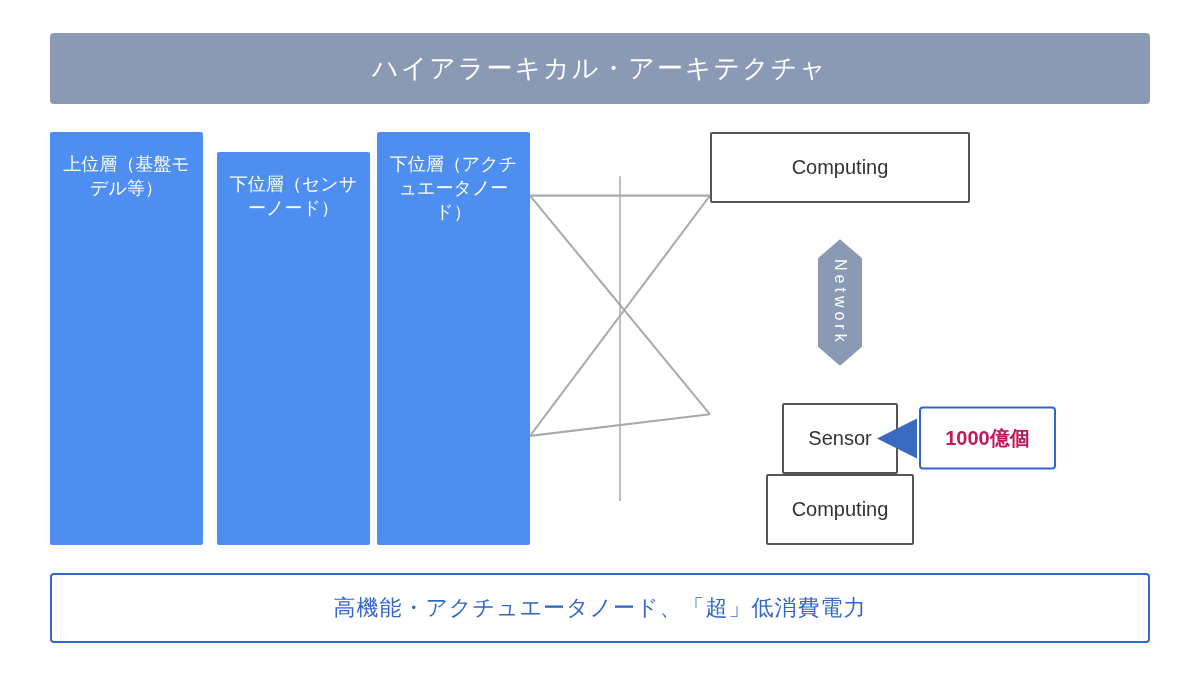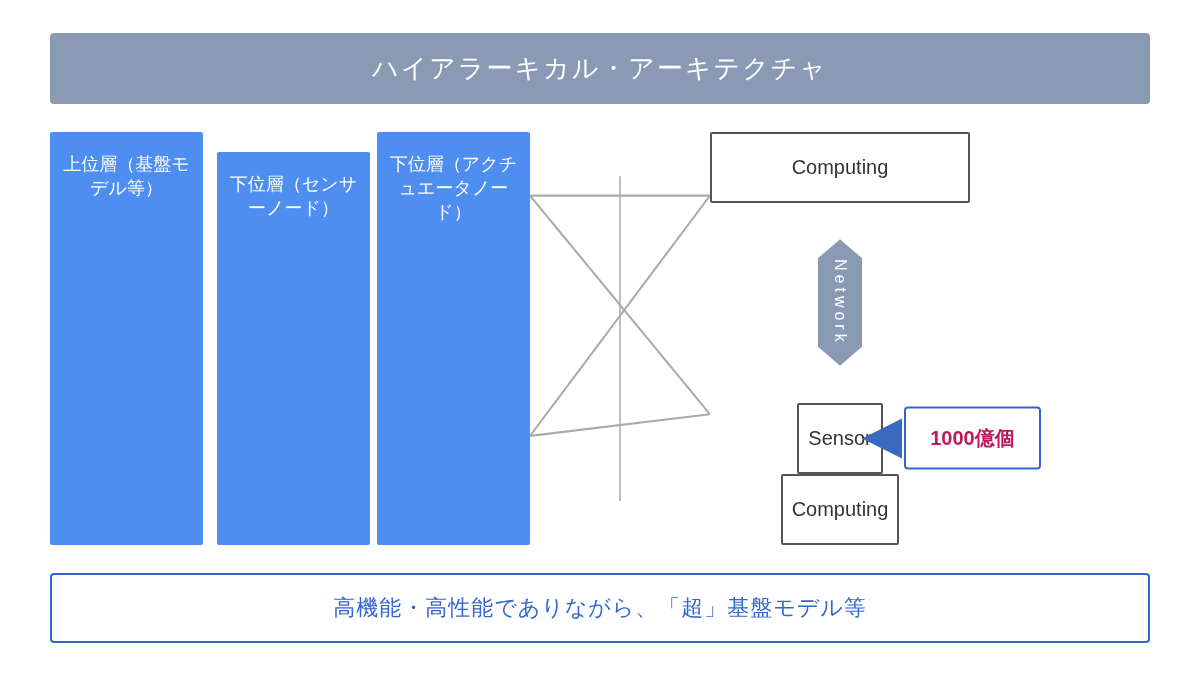--- a/index.html
+++ b/index.html
@@ -69,21 +69,21 @@
       width: 180px;
       position: relative;
       overflow: visible;
     }
     .right-box {
       border: 2px solid #555555;
       color: #333333;
       font-size: 20px;
       font-weight: 400;
       text-align: center;
-      padding: 22px 9px;
+      padding: 22px 24px;
       background: #ffffff;
       border-radius: 2px;
     }
     
     .network-label-container {
       display: flex;
       align-items: center;
       justify-content: center;
       flex: 1;
       position: relative;
@@ -228,15 +228,15 @@
           </div>
         </div>
         <div class="right-box">
           <span>Computing</span>
         </div>
       </div>
     </div>
   </div>
 
   <div class="bottom-message">
-    <span class="bottom-message-text">高機能・高性能でありながら、「超」基盤モデル等</span>
+    <span class="bottom-message-text">高機能・アクチュエータノード、「超」低消費電力</span>
   </div>
 </div>
 
 </body></html>

